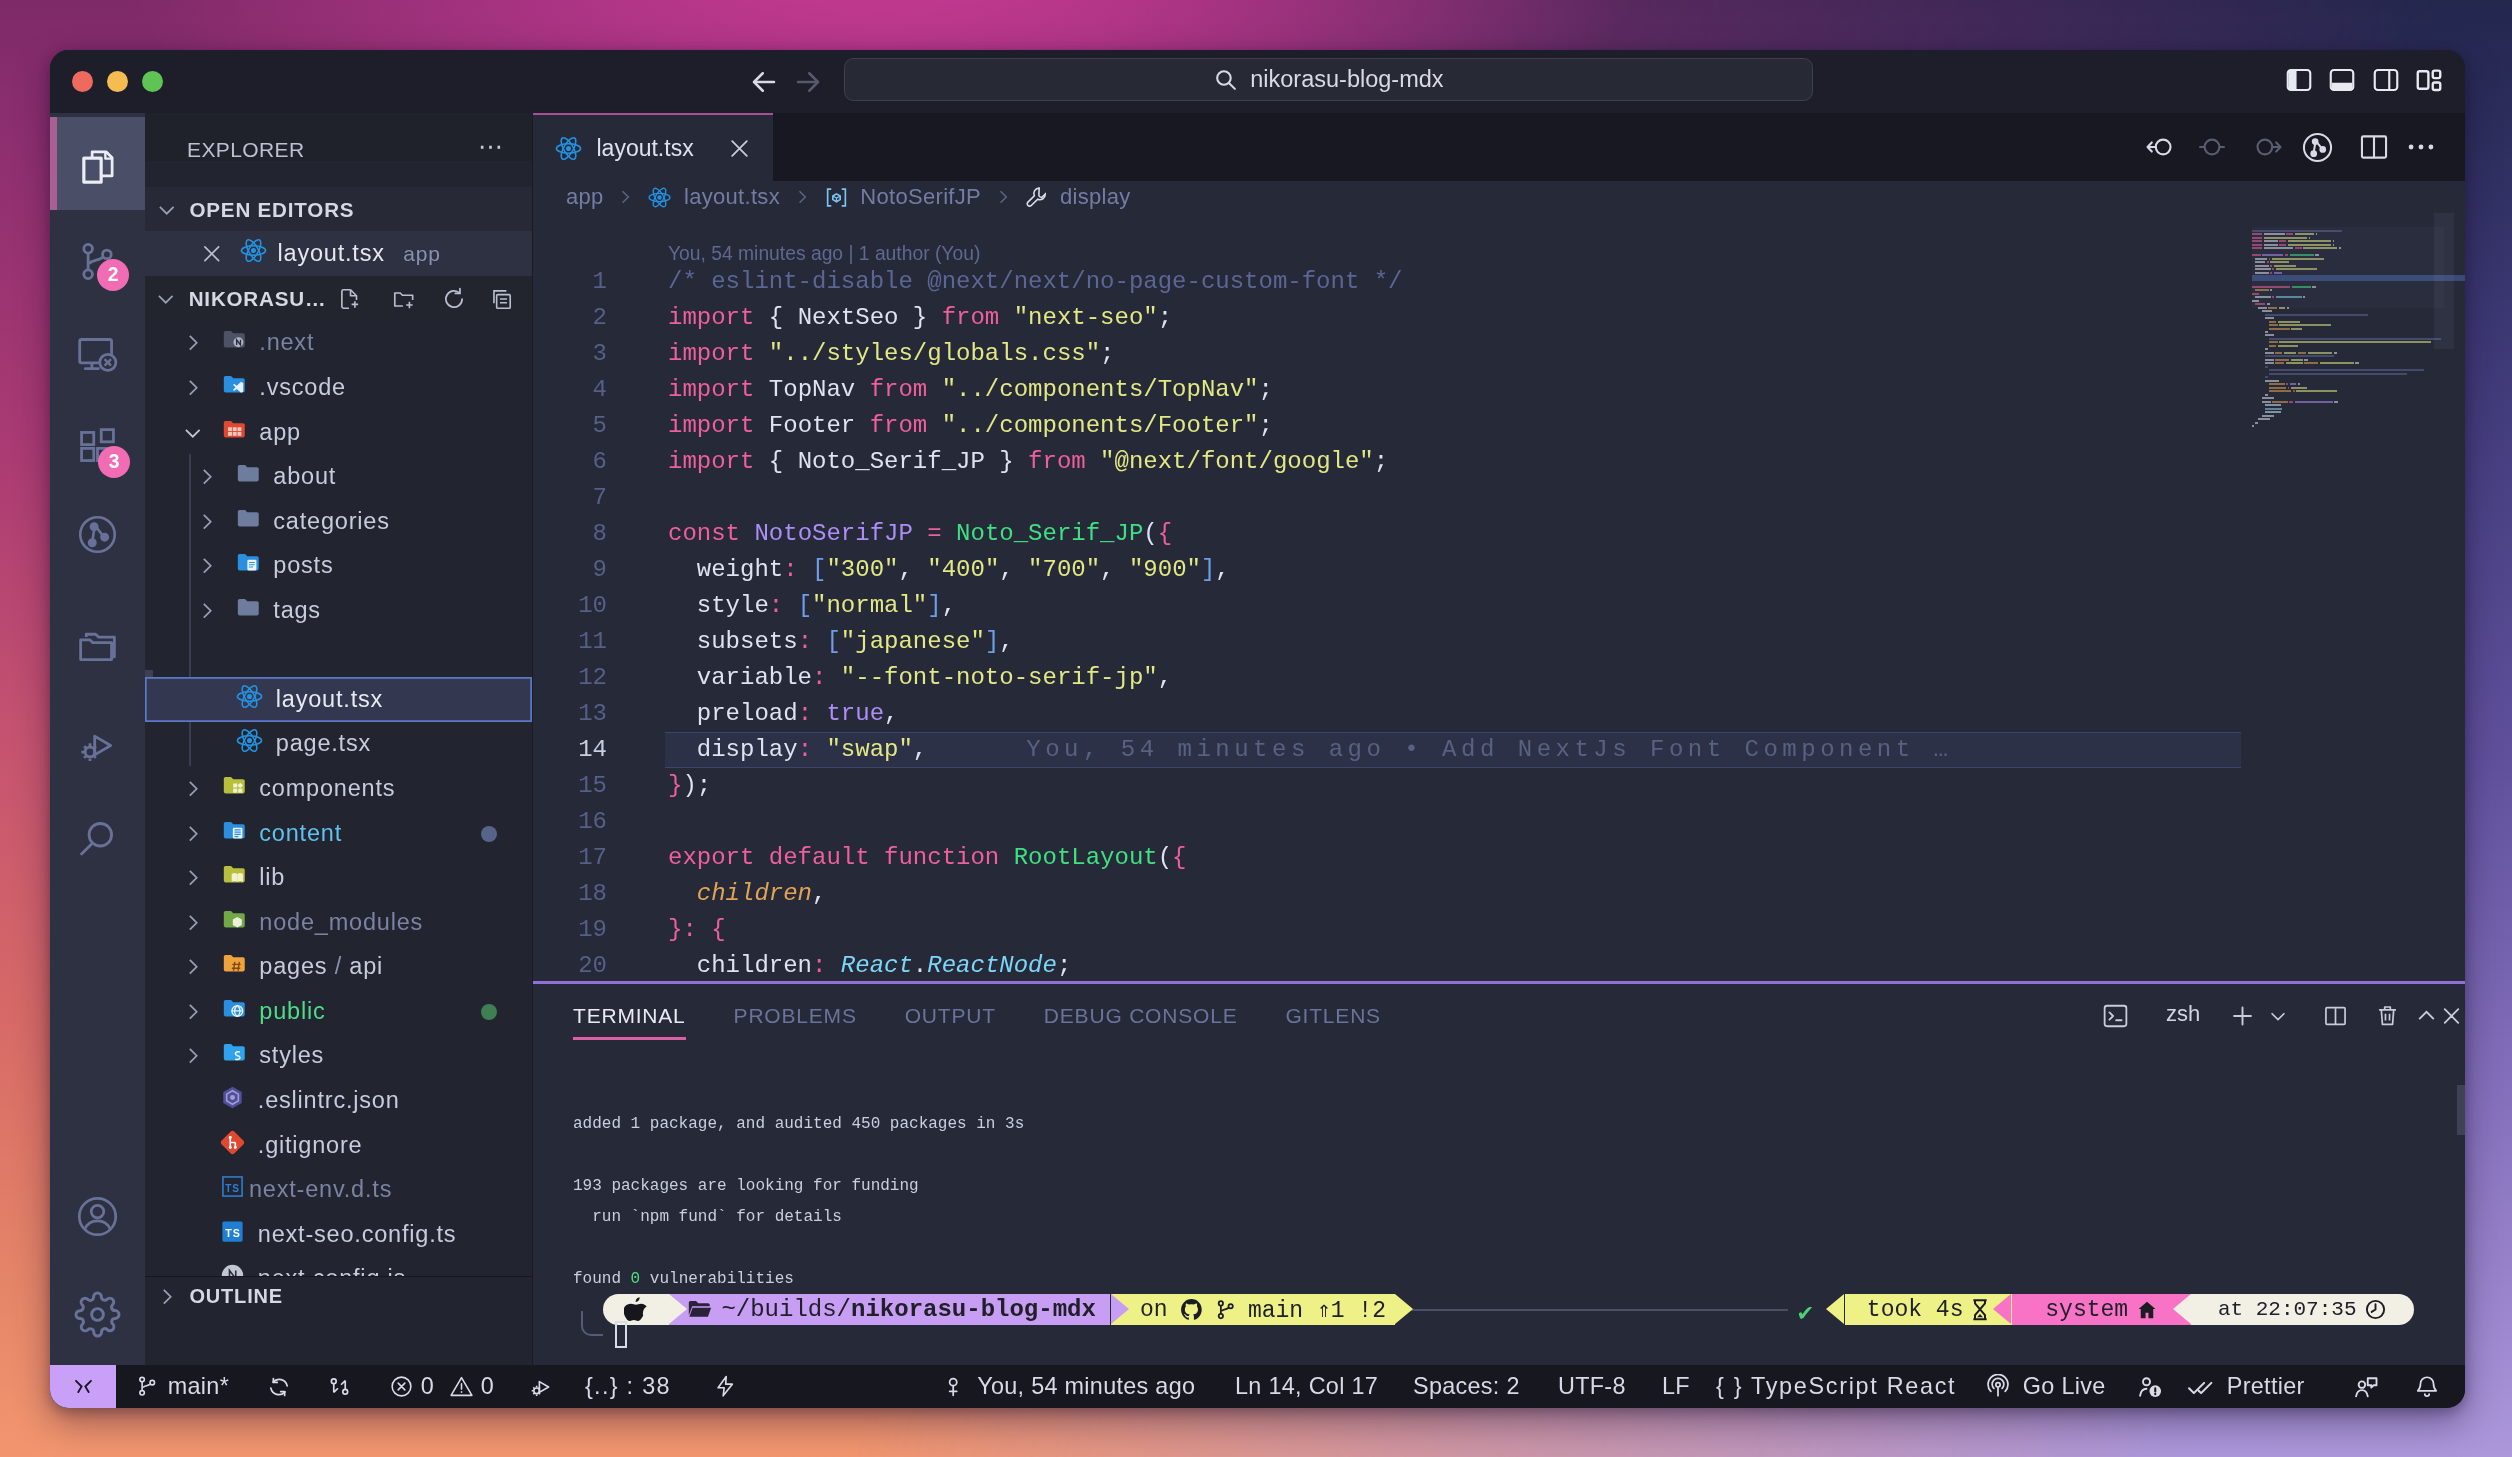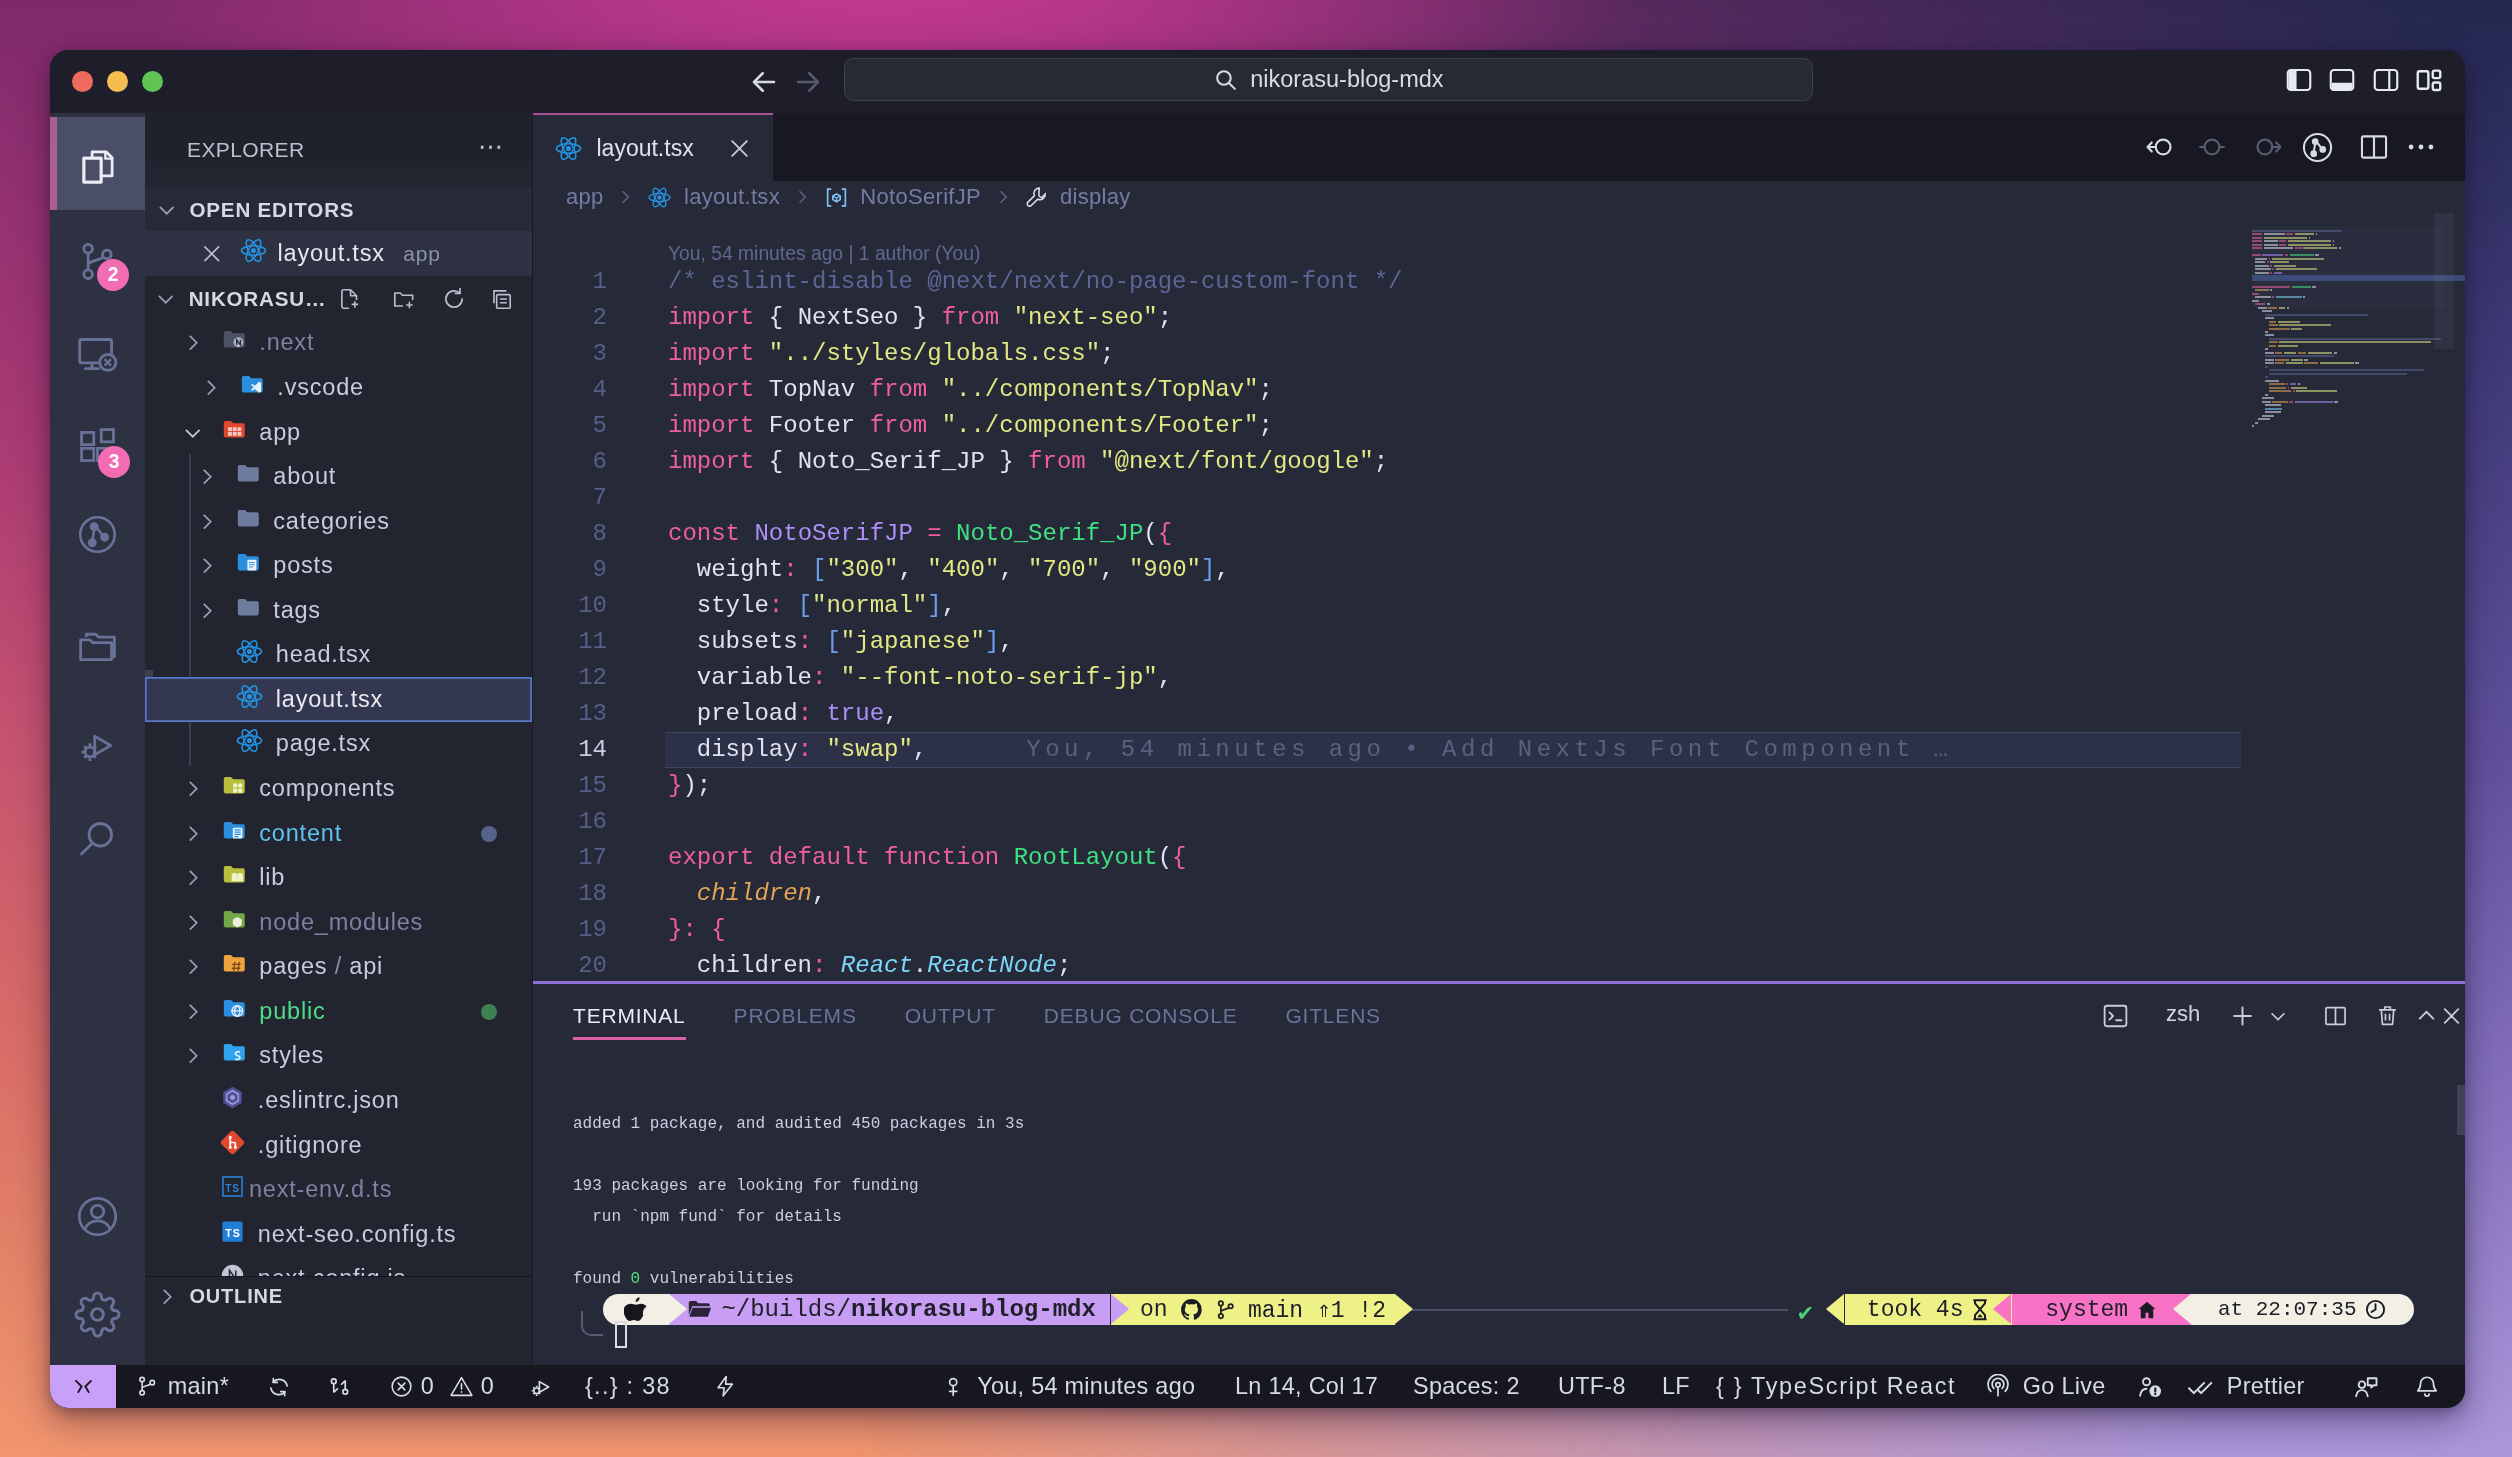--- a/index.html
+++ b/index.html
@@ -272,21 +272,21 @@
           <svg class="chev" style="margin-left:36px;" width="23.5" height="23.5" viewBox="0 0 24 24" fill="none" stroke="#9aa0b4" stroke-width="1.8">
             <path d="M9 5l7 7-7 7"></path>
           </svg>
           <span class="ic" style="margin-left:16px;"><svg width="27" height="27" viewBox="0 0 24 24">
               <path fill="#4d5265" d="M2.5 6c0-.9.7-1.6 1.6-1.6h4.8l2 2h8.6c.9 0 1.6.7 1.6 1.6v9.4c0 .9-.7 1.6-1.6 1.6H4.1c-.9 0-1.6-.7-1.6-1.6z"></path>
               <circle cx="15.5" cy="14.5" r="4.4" fill="#aeb3c2"></circle>
               <path d="M13.9 16.8v-4.6l3.4 4.6v-4.6" stroke="#2a2c3a" stroke-width="1.2" fill="none"></path>
             </svg></span>
           <span style="margin-left:11.8px; color:#7b82a3;">.next</span>
         </div>
-      <div class="srow" style="top:252px;padding-left:18px;">
+      <div class="srow" style="top:252px;">
           <svg class="chev" style="margin-left:36px;" width="23.5" height="23.5" viewBox="0 0 24 24" fill="none" stroke="#9aa0b4" stroke-width="1.8">
             <path d="M9 5l7 7-7 7"></path>
           </svg>
           <span class="ic" style="margin-left:16px;"><svg width="27" height="27" viewBox="0 0 24 24">
               <path fill="#2b8fe0" d="M2.5 6c0-.9.7-1.6 1.6-1.6h4.8l2 2h8.6c.9 0 1.6.7 1.6 1.6v9.4c0 .9-.7 1.6-1.6 1.6H4.1c-.9 0-1.6-.7-1.6-1.6z"></path>
               <path fill="#e9f2fb" d="M18.5 9.5l-4.6 4.3-2.6-2-1.6.8 2.9 2.9-2.9 2.9 1.6.8 2.6-2 4.6 4.3 2.4-1.2V10.7z" transform="scale(0.82) translate(3.2,2.2)"></path>
             </svg></span>
           <span style="margin-left:11.8px;">.vscode</span>
         </div>
       <div class="srow" style="top:297px;">
@@ -336,29 +336,20 @@
           <span style="margin-left:11.8px;">posts</span>
         </div>
       <div class="srow" style="top:475px;">
           <svg class="chev" style="margin-left:50px;" width="23.5" height="23.5" viewBox="0 0 24 24" fill="none" stroke="#9aa0b4" stroke-width="1.8">
             <path d="M9 5l7 7-7 7"></path>
           </svg>
           <span class="ic" style="margin-left:16px;"><svg width="27" height="27" viewBox="0 0 24 24">
               <path fill="#6e7c9e" d="M2.5 6c0-.9.7-1.6 1.6-1.6h4.8l2 2h8.6c.9 0 1.6.7 1.6 1.6v9.4c0 .9-.7 1.6-1.6 1.6H4.1c-.9 0-1.6-.7-1.6-1.6z"></path>
             </svg></span>
           <span style="margin-left:11.8px;">tags</span>
-        </div>
-      <div class="srow" style="top:519px;">
-          <span class="ic" style="margin-left:90px;"><svg width="29" height="29" viewBox="0 0 24 24" fill="none" stroke="#2492e0" stroke-width="1.3">
-              <circle cx="12" cy="12" r="2.1" fill="#2492e0" stroke="none"></circle>
-              <ellipse cx="12" cy="12" rx="10" ry="3.9"></ellipse>
-              <ellipse cx="12" cy="12" rx="10" ry="3.9" transform="rotate(60 12 12)"></ellipse>
-              <ellipse cx="12" cy="12" rx="10" ry="3.9" transform="rotate(120 12 12)"></ellipse>
-            </svg></span>
-          <span style="margin-left:11.8px;">head.tsx</span>
         </div>
       <div class="srow" style="top:564px; background:#333850; box-shadow:inset 0 0 0 1.7px #5b77c9;">
           <span class="ic" style="margin-left:90px;"><svg width="29" height="29" viewBox="0 0 24 24" fill="none" stroke="#2492e0" stroke-width="1.3">
               <circle cx="12" cy="12" r="2.1" fill="#2492e0" stroke="none"></circle>
               <ellipse cx="12" cy="12" rx="10" ry="3.9"></ellipse>
               <ellipse cx="12" cy="12" rx="10" ry="3.9" transform="rotate(60 12 12)"></ellipse>
               <ellipse cx="12" cy="12" rx="10" ry="3.9" transform="rotate(120 12 12)"></ellipse>
             </svg></span>
           <span style="margin-left:11.8px; color:#e8eaf2;">layout.tsx</span>
         </div>

